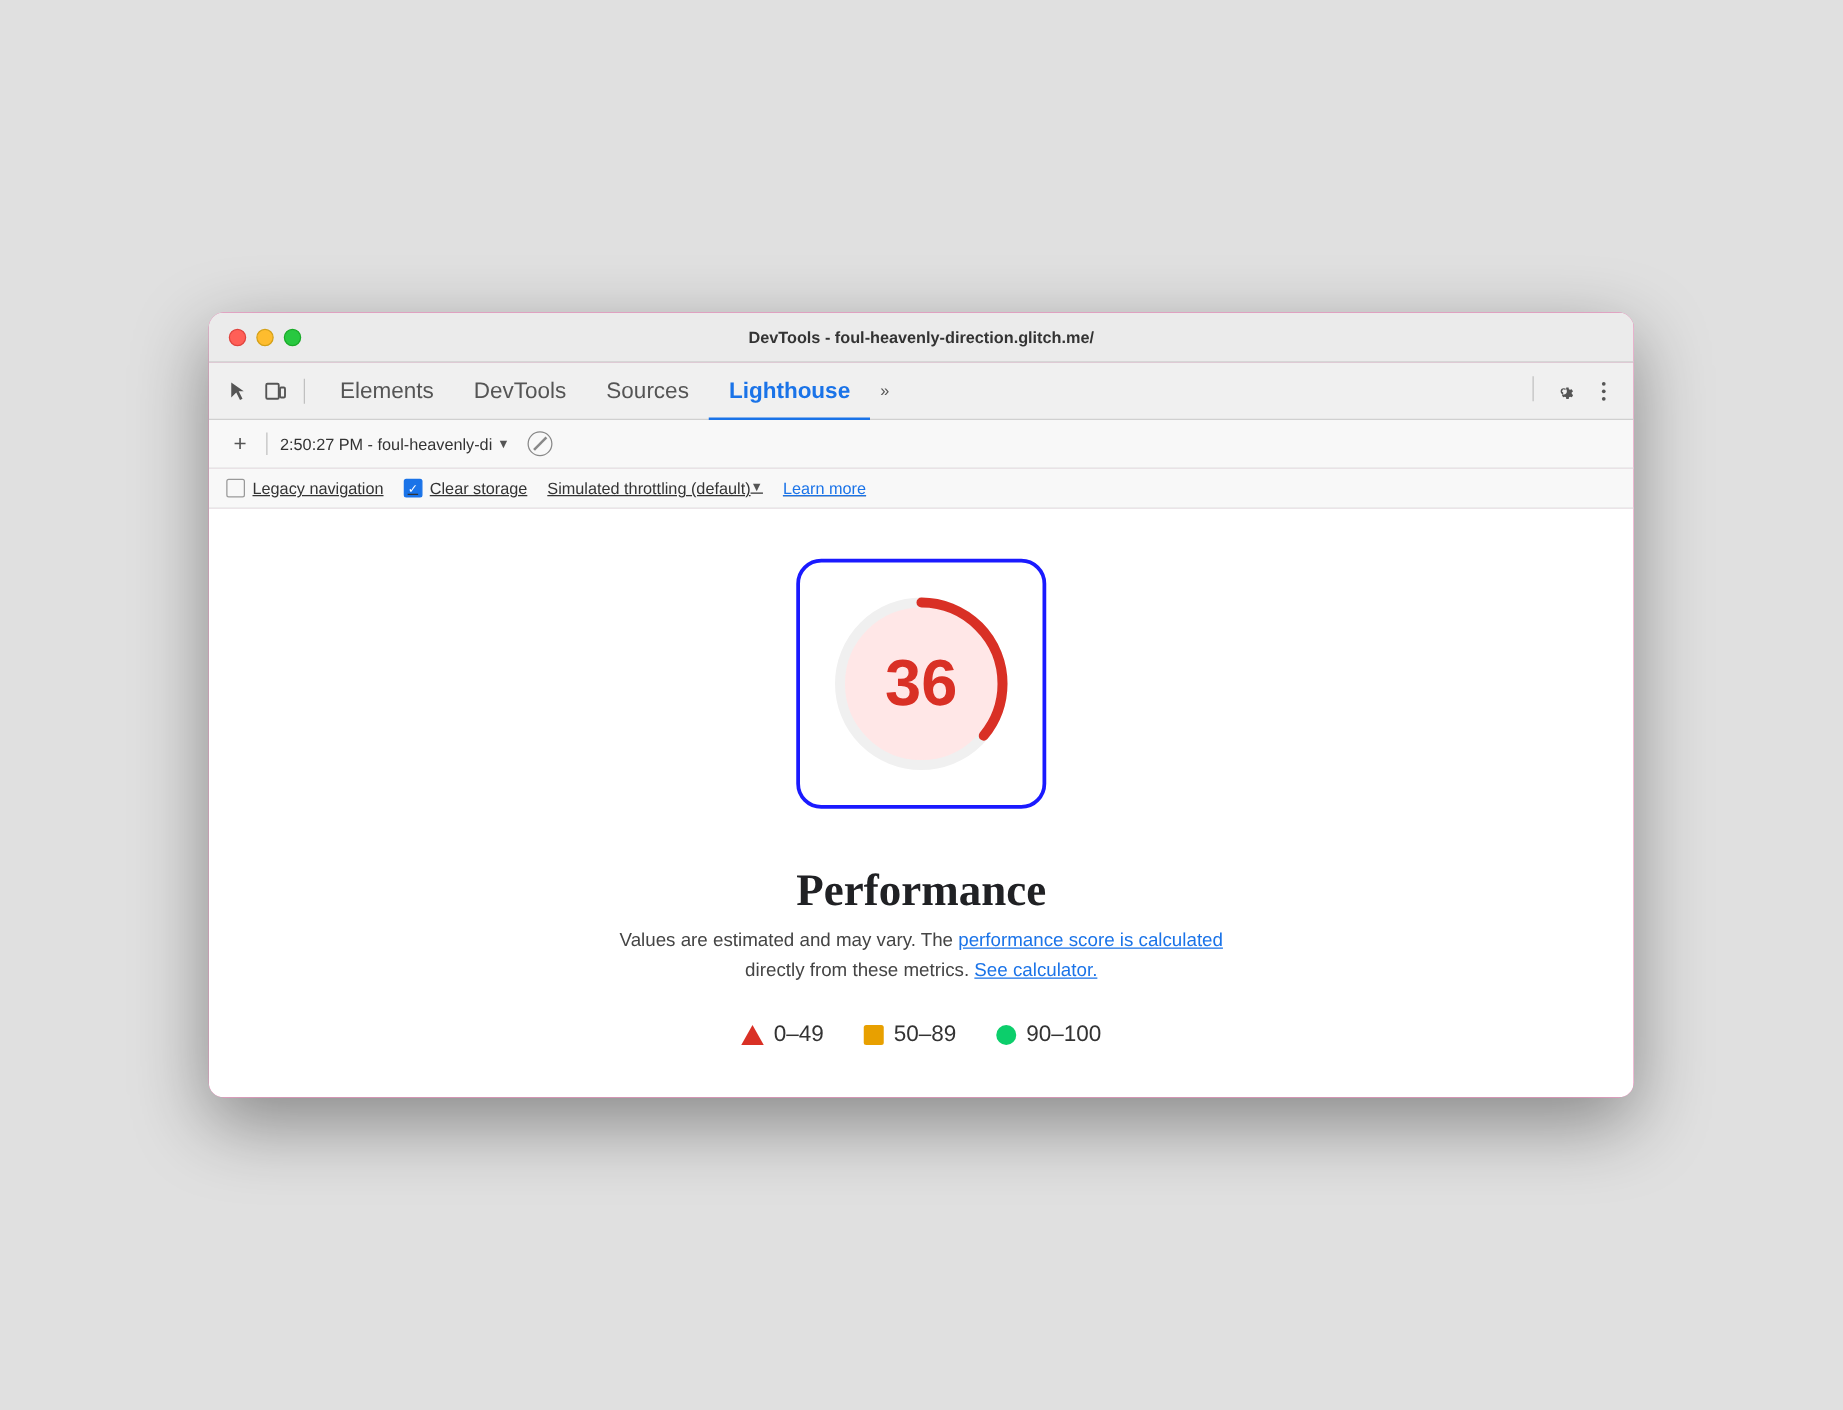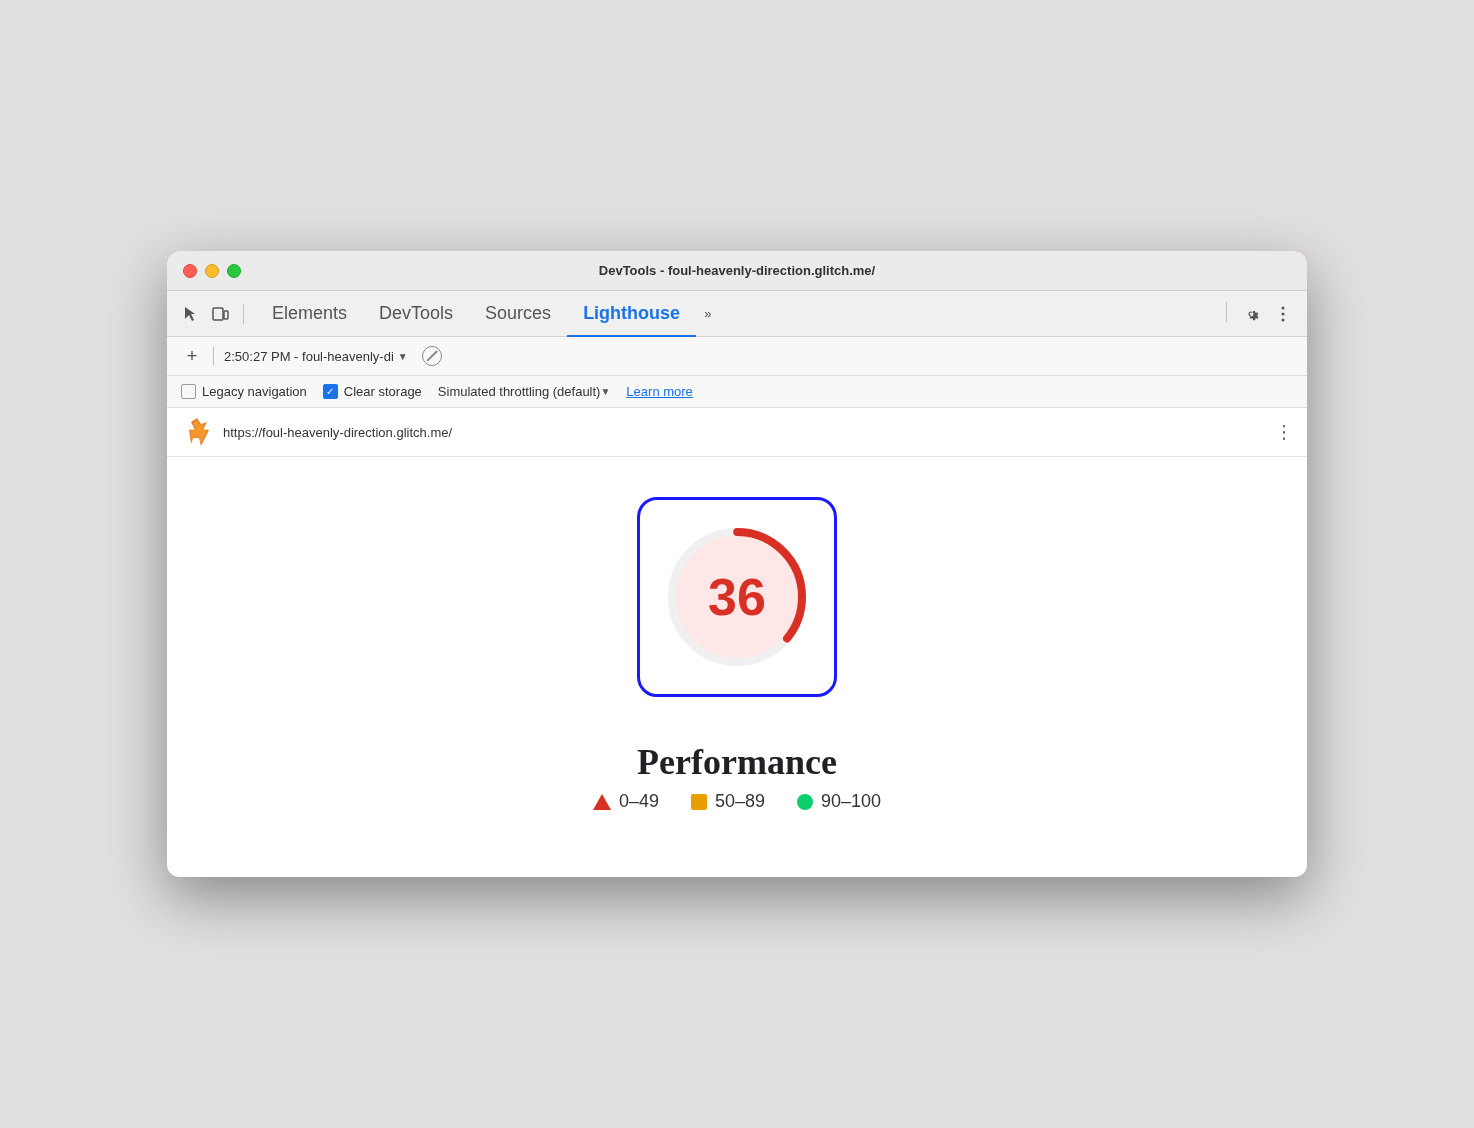--- a/index.html
+++ b/index.html
@@ -205,20 +205,21 @@
     
     .settings-bar {
       background: #f8f8f8;
       border-bottom: 1px solid #e0e0e0;
       padding: 8px 14px;
       display: flex;
       align-items: center;
       gap: 16px;
       font-size: 13px;
       color: #333;
+      text-decoration: underline;
     }
 
     .checkbox-item {
       display: flex;
       align-items: center;
       gap: 6px;
     }
 
     .checkbox {
       width: 15px;
@@ -474,48 +475,44 @@
       <div class="checkbox checked">✓</div>
       <span>Clear storage</span>
     </div>
     <div class="throttling-select">
       <span>Simulated throttling (default)</span>
       <span class="dropdown-arrow">▼</span>
     </div>
     <a class="learn-more">Learn more</a>
   </div>
 
-  <div class="url-bar">
-
-    <svg class="lighthouse-icon" viewBox="0 0 32 32" xmlns="http://www.w3.org/2000/svg">
-      <polygon points="16,2 20,8 26,6 22,14 28,14 20,30 18,22 12,22 10,28 8,14 14,14 10,6" fill="#e8711e" opacity="0.9"></polygon>
-      <polygon points="16,4 19,9 24,7 21,13 27,13 20,28 18,21 12,21 11,26 9,13 15,13 12,7" fill="#f9a825" opacity="0.6"></polygon>
-    </svg>
-    <span class="url-text">https://foul-heavenly-direction.glitch.me/</span>
-    <div class="url-more">⋮</div>
-  </div>
 
   <div class="main-content">
 
     <div class="score-gauge">
       <div class="gauge-box">
         <div class="gauge-circle-bg"></div>
 
         <svg class="gauge-svg" width="160" height="160" viewBox="0 0 160 160">
 
           <circle cx="80" cy="80" r="65" fill="none" stroke="#f0f0f0" stroke-width="8"></circle>
 
           <circle cx="80" cy="80" r="65" fill="none" stroke="#d93025" stroke-width="8" stroke-dasharray="147 261" stroke-dashoffset="102" stroke-linecap="round"></circle>
         </svg>
         <span class="gauge-number">36</span>
       </div>
     </div>
 
     <h1 class="perf-title">Performance</h1>
 
+    <p class="perf-description">
+      <span>Values are estimated and may vary. The </span><a>performance score is calculated</a>
+      <br>
+      <span>directly from these metrics. </span><a>See calculator.</a>
+    </p>
 
     <div class="legend">
       <div class="legend-item">
         <div class="legend-triangle"></div>
         <span>0–49</span>
       </div>
       <div class="legend-item">
         <div class="legend-square"></div>
         <span>50–89</span>
       </div>

